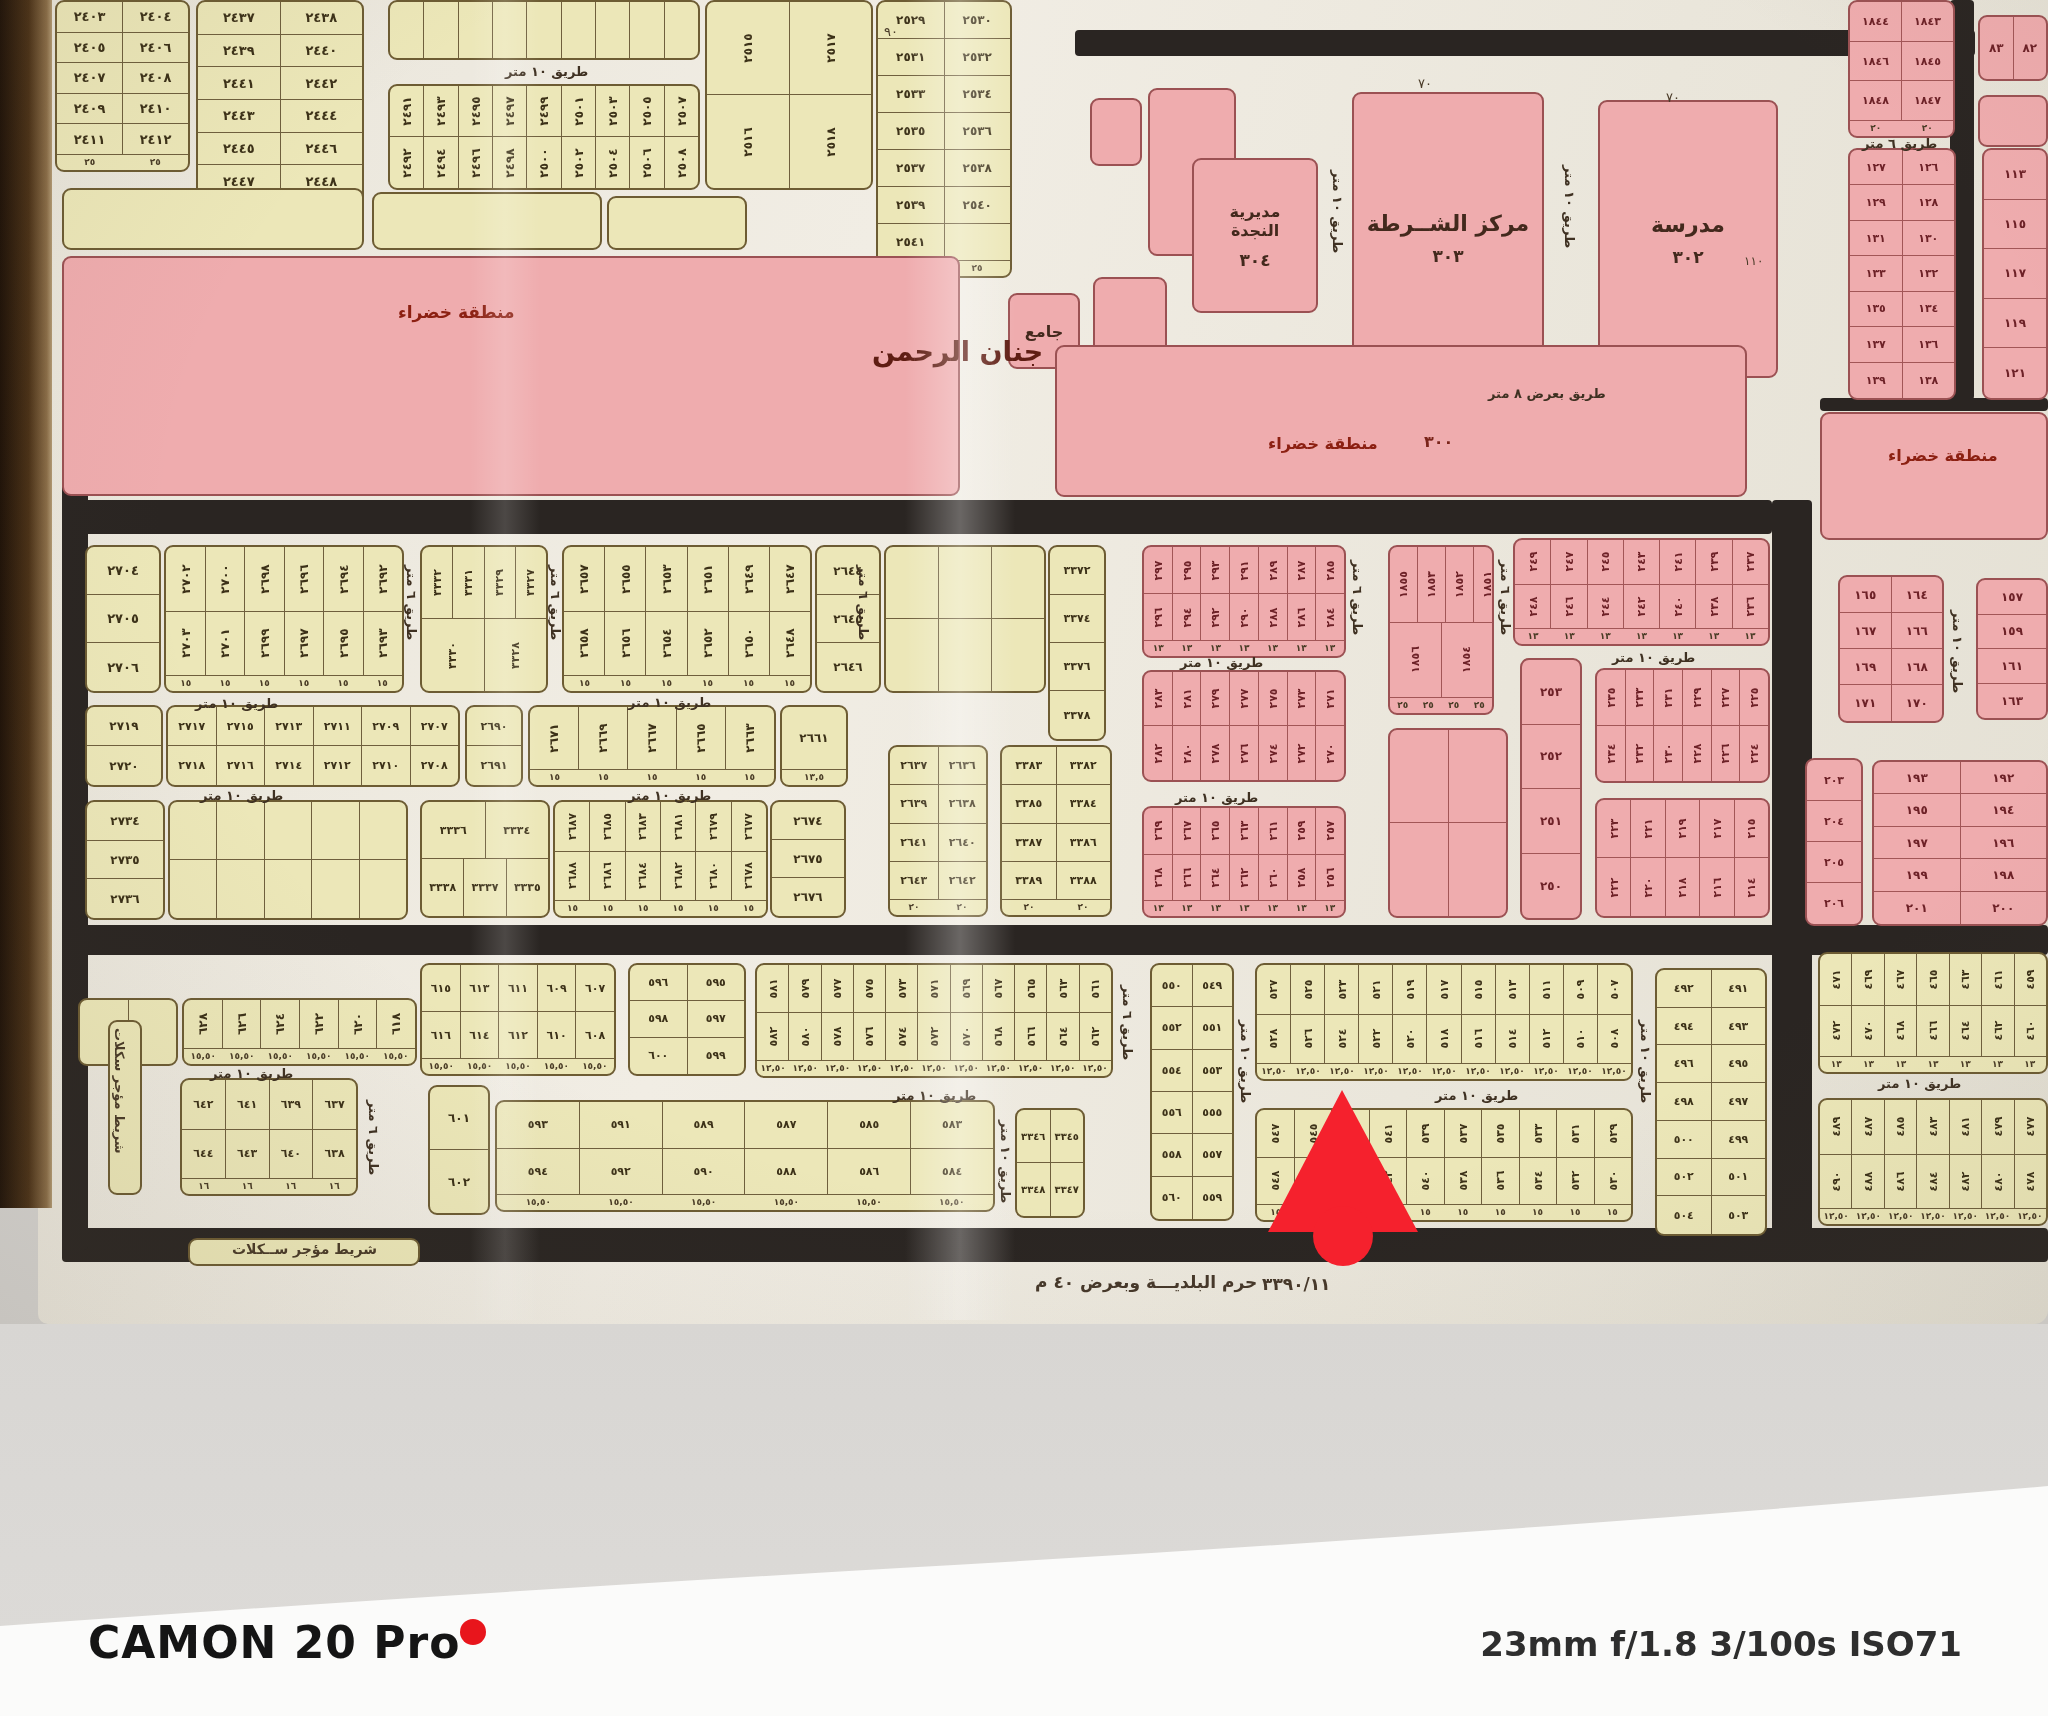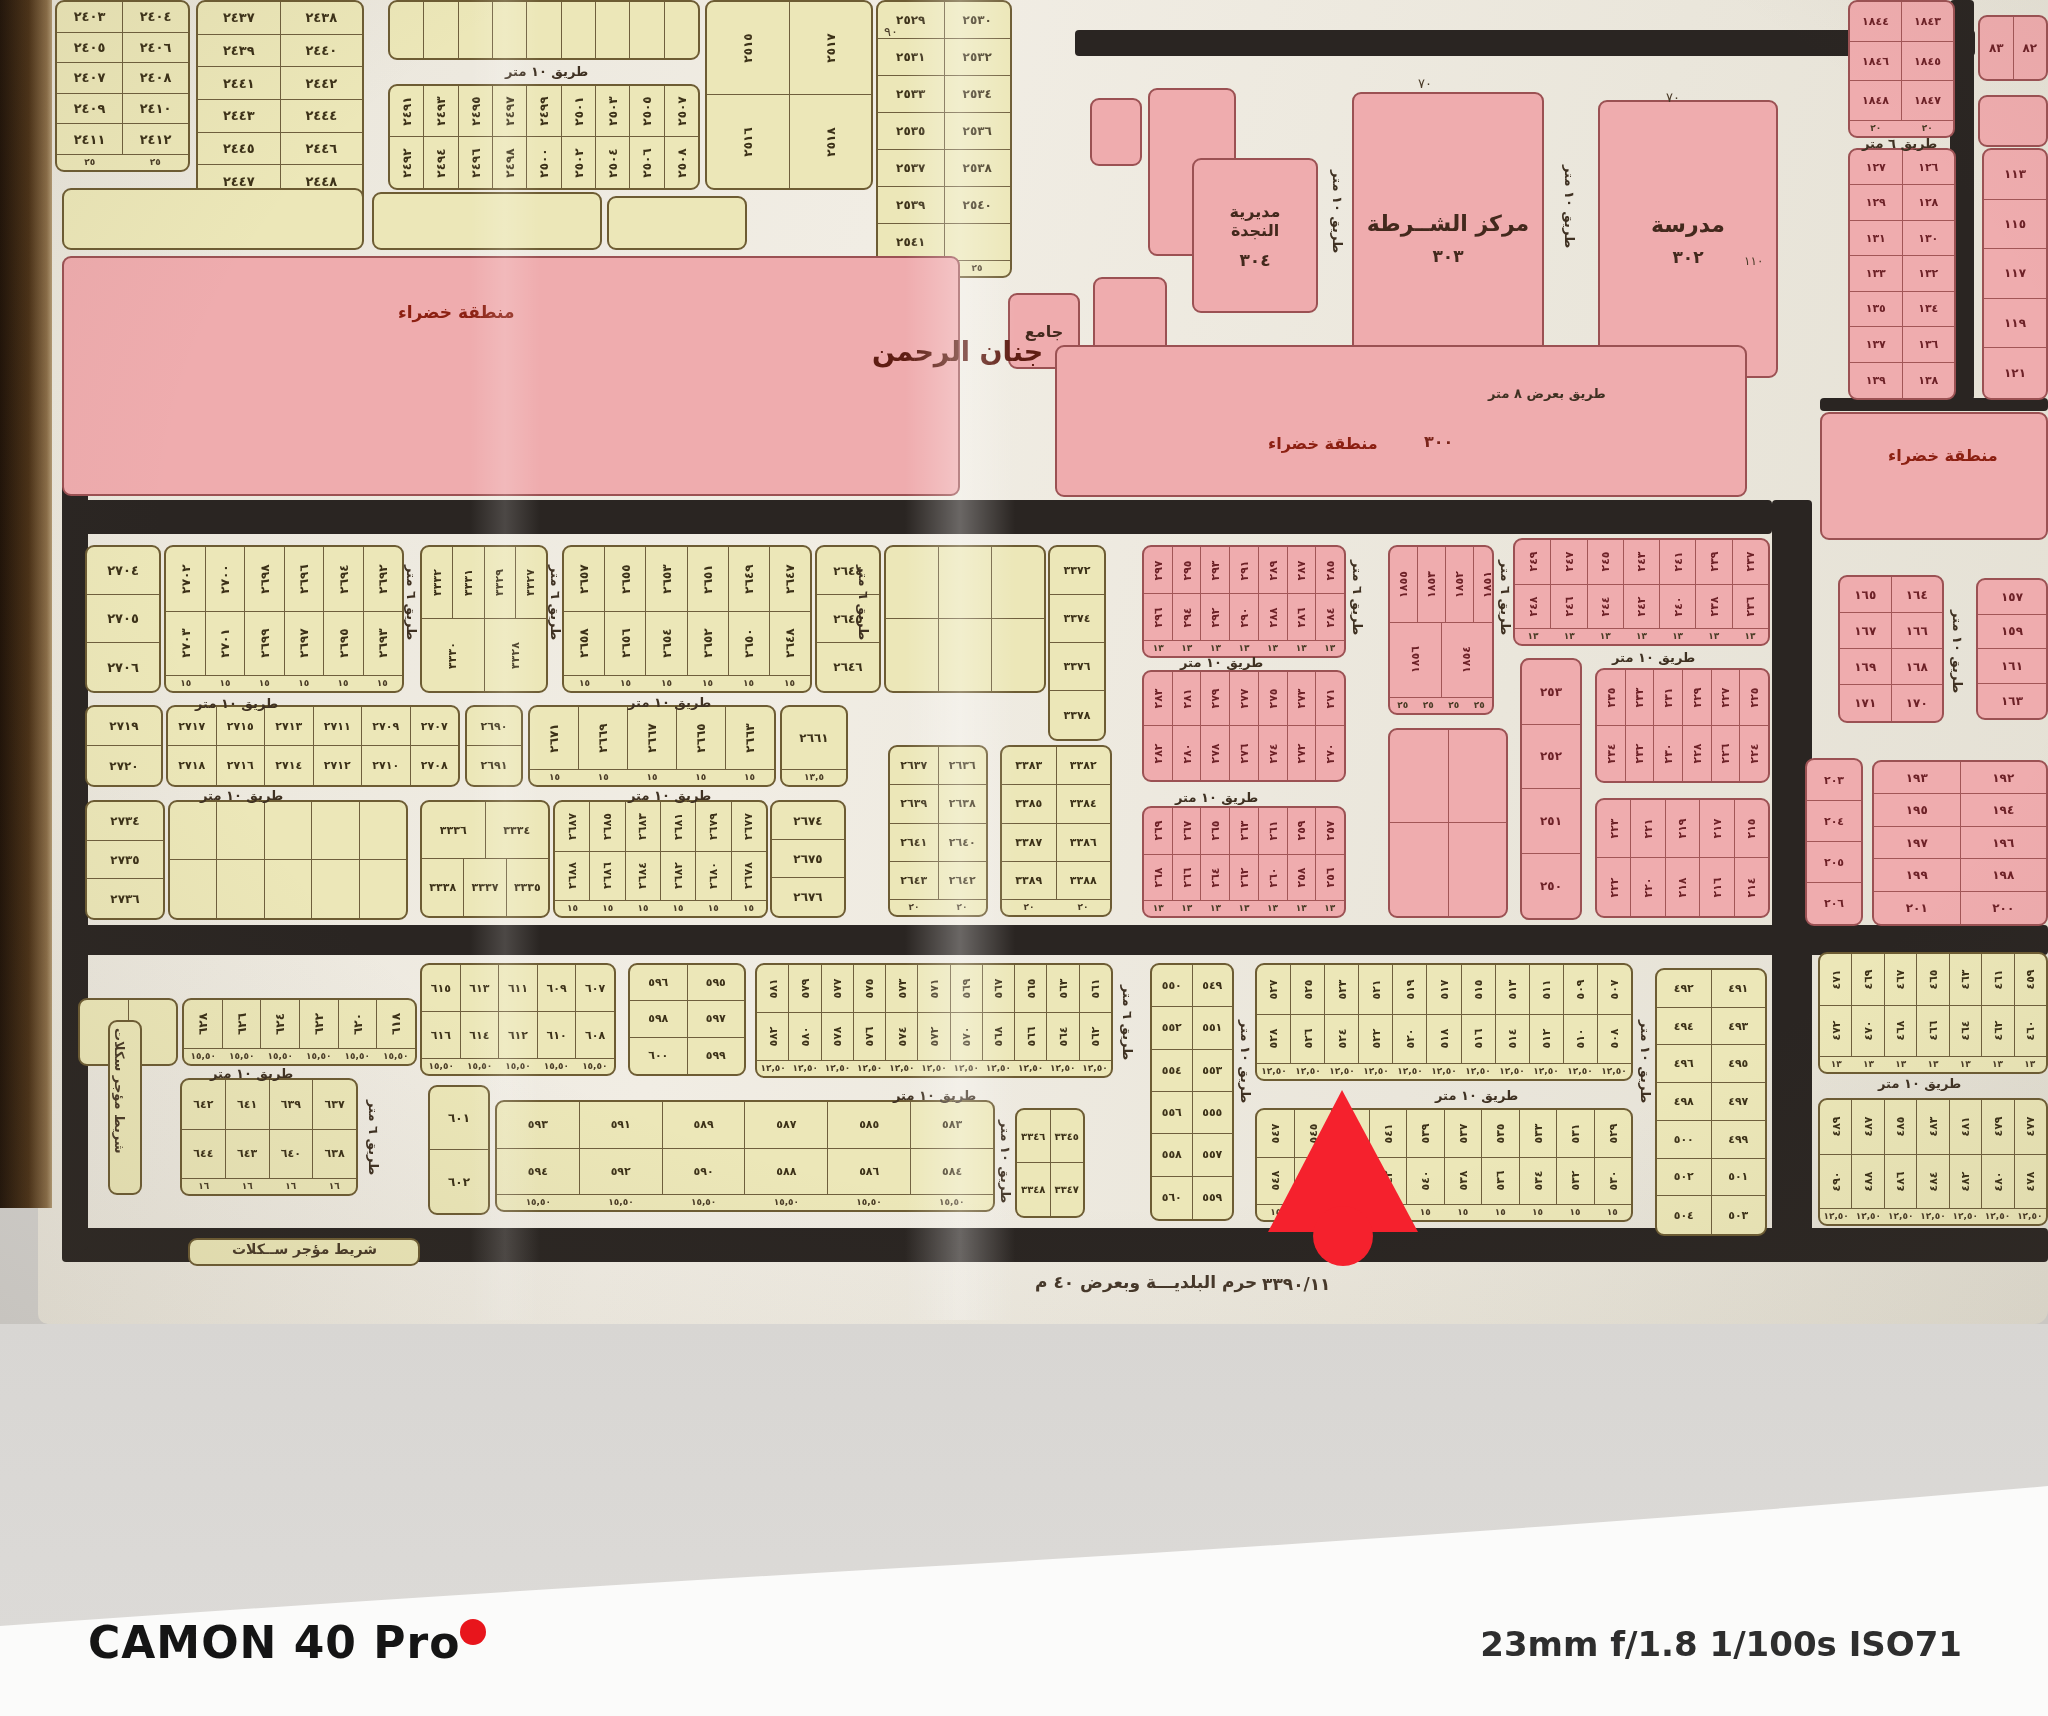--- a/index.html
+++ b/index.html
@@ -2170,18 +2170,18 @@
   <div class="frame-edge"></div>
   <div class="refl r1"></div>
   <div class="refl r2"></div>
   <div class="vign"></div>
 
   <div class="below">
     <svg class="swoosh" viewBox="0 0 2048 240" preserveAspectRatio="none">
       <path d="M0 240 L0 150 Q 420 120 900 92 Q 1500 58 2048 10 L2048 240 Z" fill="#fbfbfa"></path>
     </svg>
     <div class="wm-left">
-      <span>CAMON 40 Pro</span>
+      <span>CAMON 20 Pro</span>
       <span class="wm-dot"></span>
     </div>
-    <div class="wm-right">23mm f/1.8 1/100s ISO71</div>
+    <div class="wm-right">23mm f/1.8 3/100s ISO71</div>
   </div>
 </div>
 
 </body></html>

